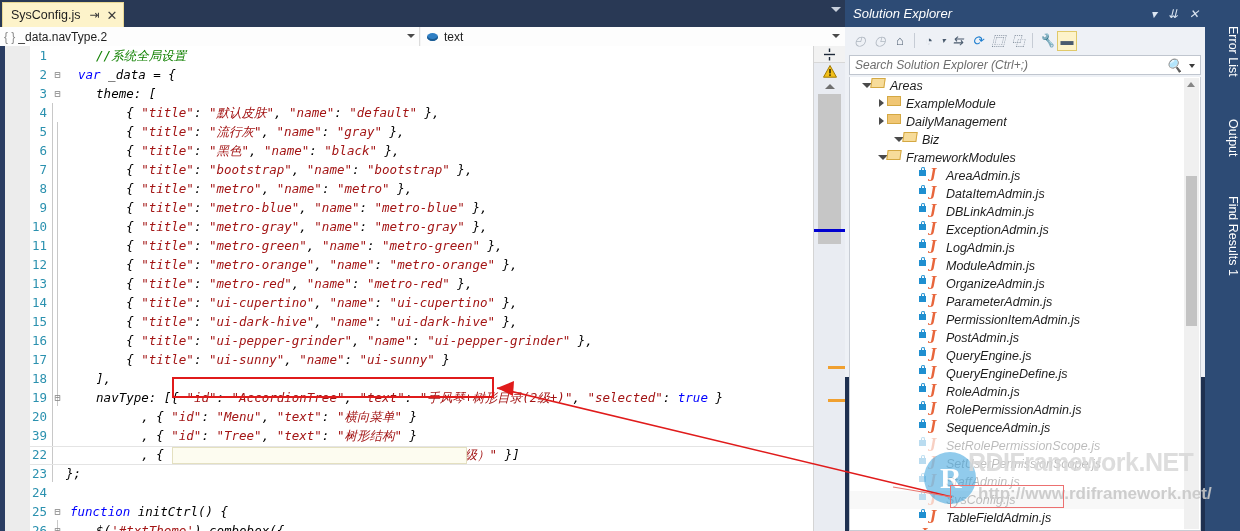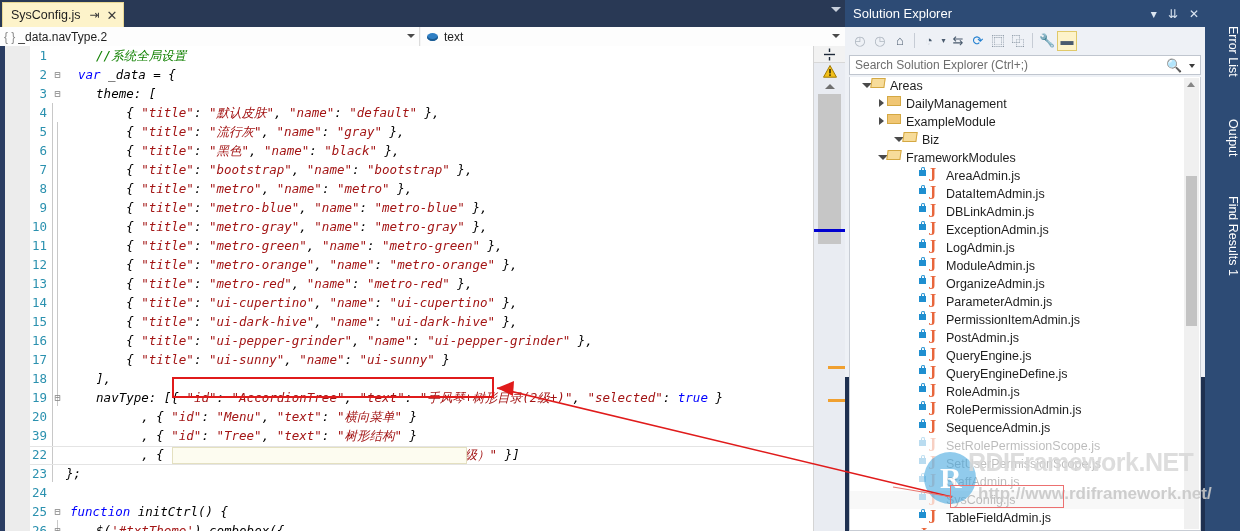--- a/index.html
+++ b/index.html
@@ -74,21 +74,21 @@
   .splitbtn{position:absolute;left:0;top:0;width:31px;height:16px;background:#f2f2f2;border-bottom:1px solid #d8d8d8;
     display:flex;align-items:center;justify-content:center;}
   .warnbtn{position:absolute;left:0;top:17px;width:31px;height:17px;display:flex;align-items:center;justify-content:center;}
   .uparrow{position:absolute;left:11px;top:38px;width:0;height:0;
     border-left:5px solid transparent;border-right:5px solid transparent;border-bottom:5px solid #707070;}
   .thumb{position:absolute;left:4px;top:48px;width:23px;height:150px;background:#c6c6c6;}
   .mark-blue{position:absolute;left:0;width:31px;height:3px;background:#0000d0;}
   .mark-orange{position:absolute;left:14px;width:17px;height:3px;background:#f0a030;}
 
   
-  #se{position:absolute;left:845px;top:0;width:360px;height:377px;background:#eef1f6;}
+  #se{position:absolute;left:845px;top:0;width:360px;height:377px;background:#eef1f6;font-style:italic;}
   .se-title{position:absolute;left:0;top:0;width:360px;height:27px;background:#2d4b75;color:#ffffff;
     display:flex;align-items:center;padding-left:8px;box-sizing:border-box;font-size:13px;}
   .se-title .ctrls{position:absolute;right:6px;top:0;height:27px;display:flex;align-items:center;gap:11px;color:#dce6f2;}
   .se-title .ctrls span{font-size:12px;line-height:1;}
 
   .se-toolbar{position:absolute;left:0;top:27px;width:360px;height:27px;background:#eef1f6;
     display:flex;align-items:center;padding-left:5px;box-sizing:border-box;}
   .tb-ico{width:20px;height:20px;display:flex;align-items:center;justify-content:center;color:#4a5b6e;font-size:13px;}
   .tb-ico.dim{color:#b0b8c2;}
   .tb-sep{width:1px;height:15px;background:#c6ccd5;margin:0 4px;}
@@ -274,28 +274,28 @@
             <span class="folder open">
               <i></i>
             </span>
             <span>Areas</span>
           </div>
           <div class="trow" style="padding-left: 26px;">
             <span class="fold-closed"></span>
             <span class="folder">
               <i></i>
             </span>
-            <span>DailyManagement</span>
+            <span>ExampleModule</span>
           </div>
           <div class="trow" style="padding-left: 26px;">
             <span class="fold-closed"></span>
             <span class="folder">
               <i></i>
             </span>
-            <span>ExampleModule</span>
+            <span>DailyManagement</span>
           </div>
           <div class="trow" style="padding-left: 42px;">
             <span class="fold-open"></span>
             <span class="folder open">
               <i></i>
             </span>
             <span>Biz</span>
           </div>
           <div class="trow" style="padding-left: 26px;">
             <span class="fold-open"></span>

